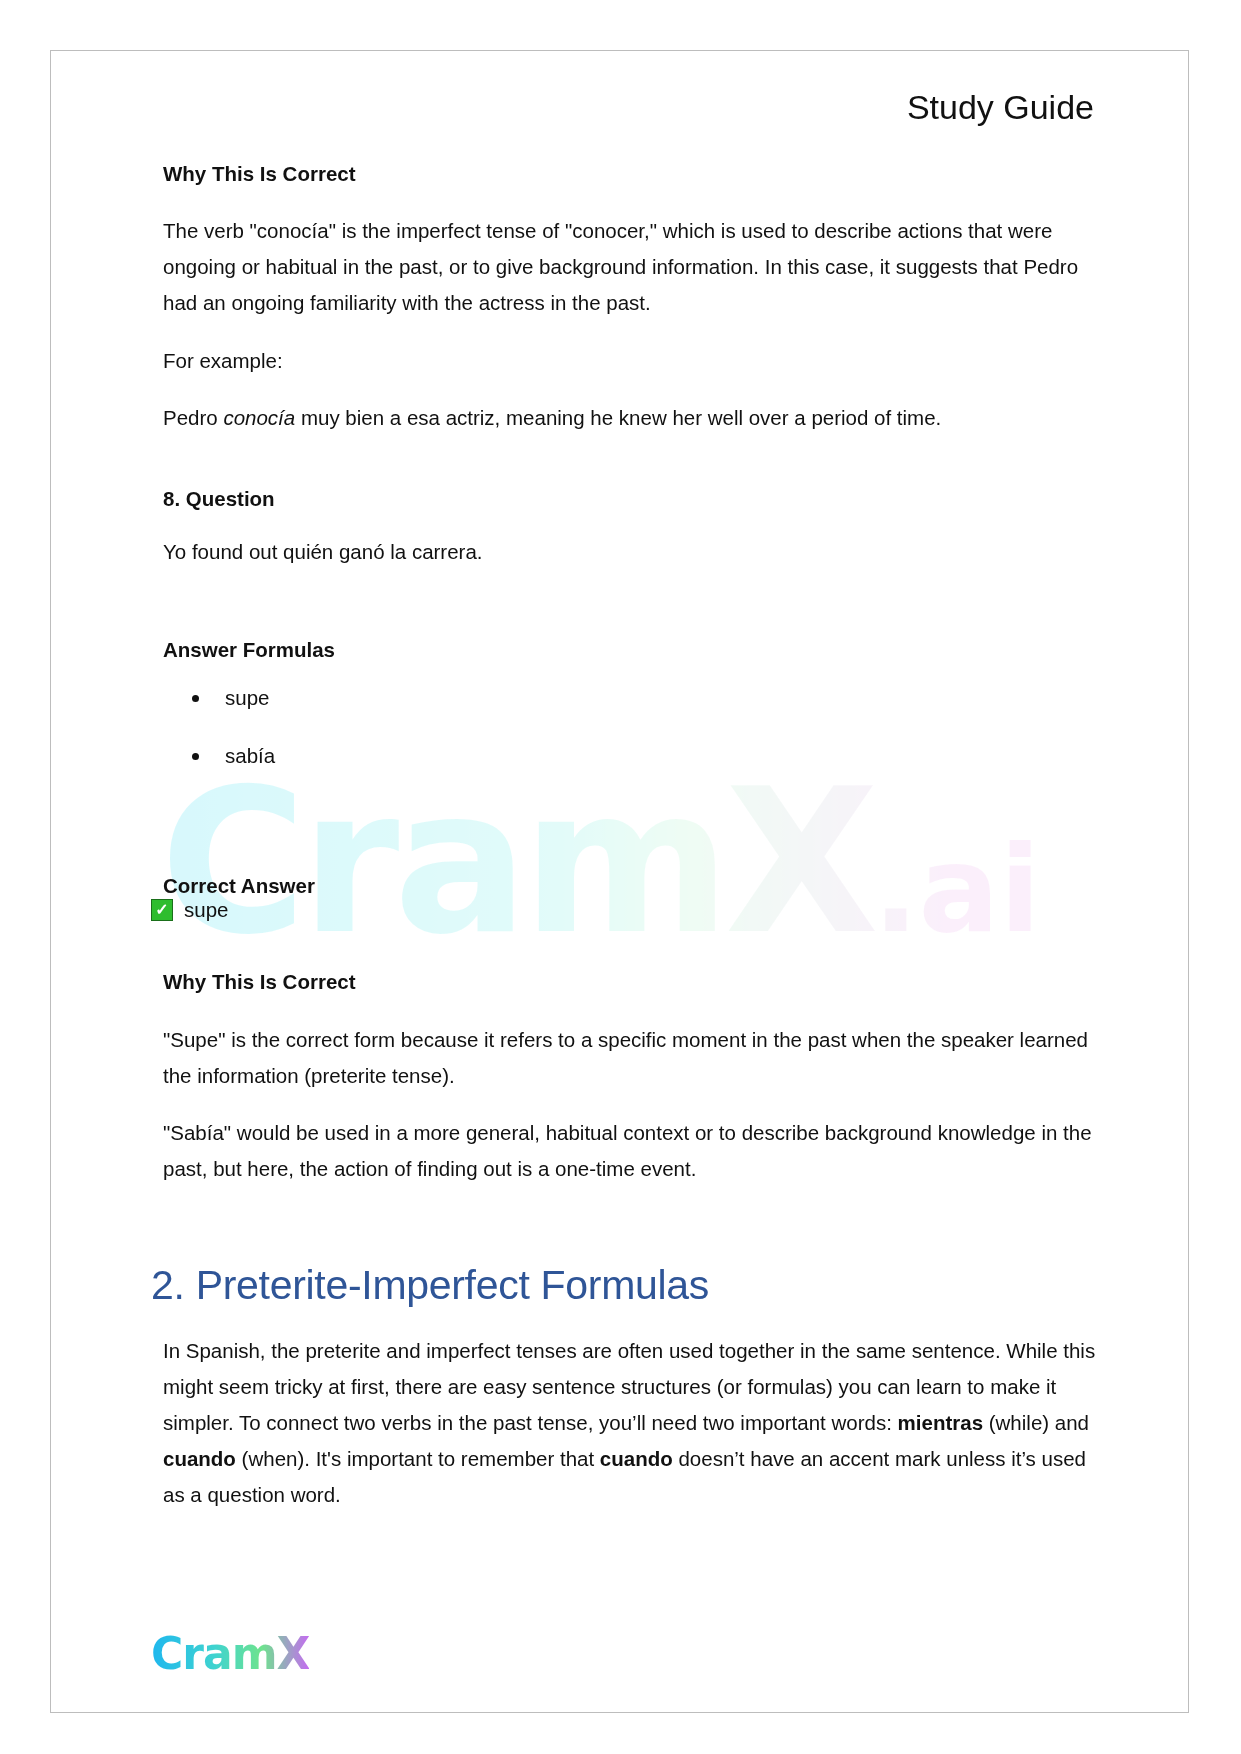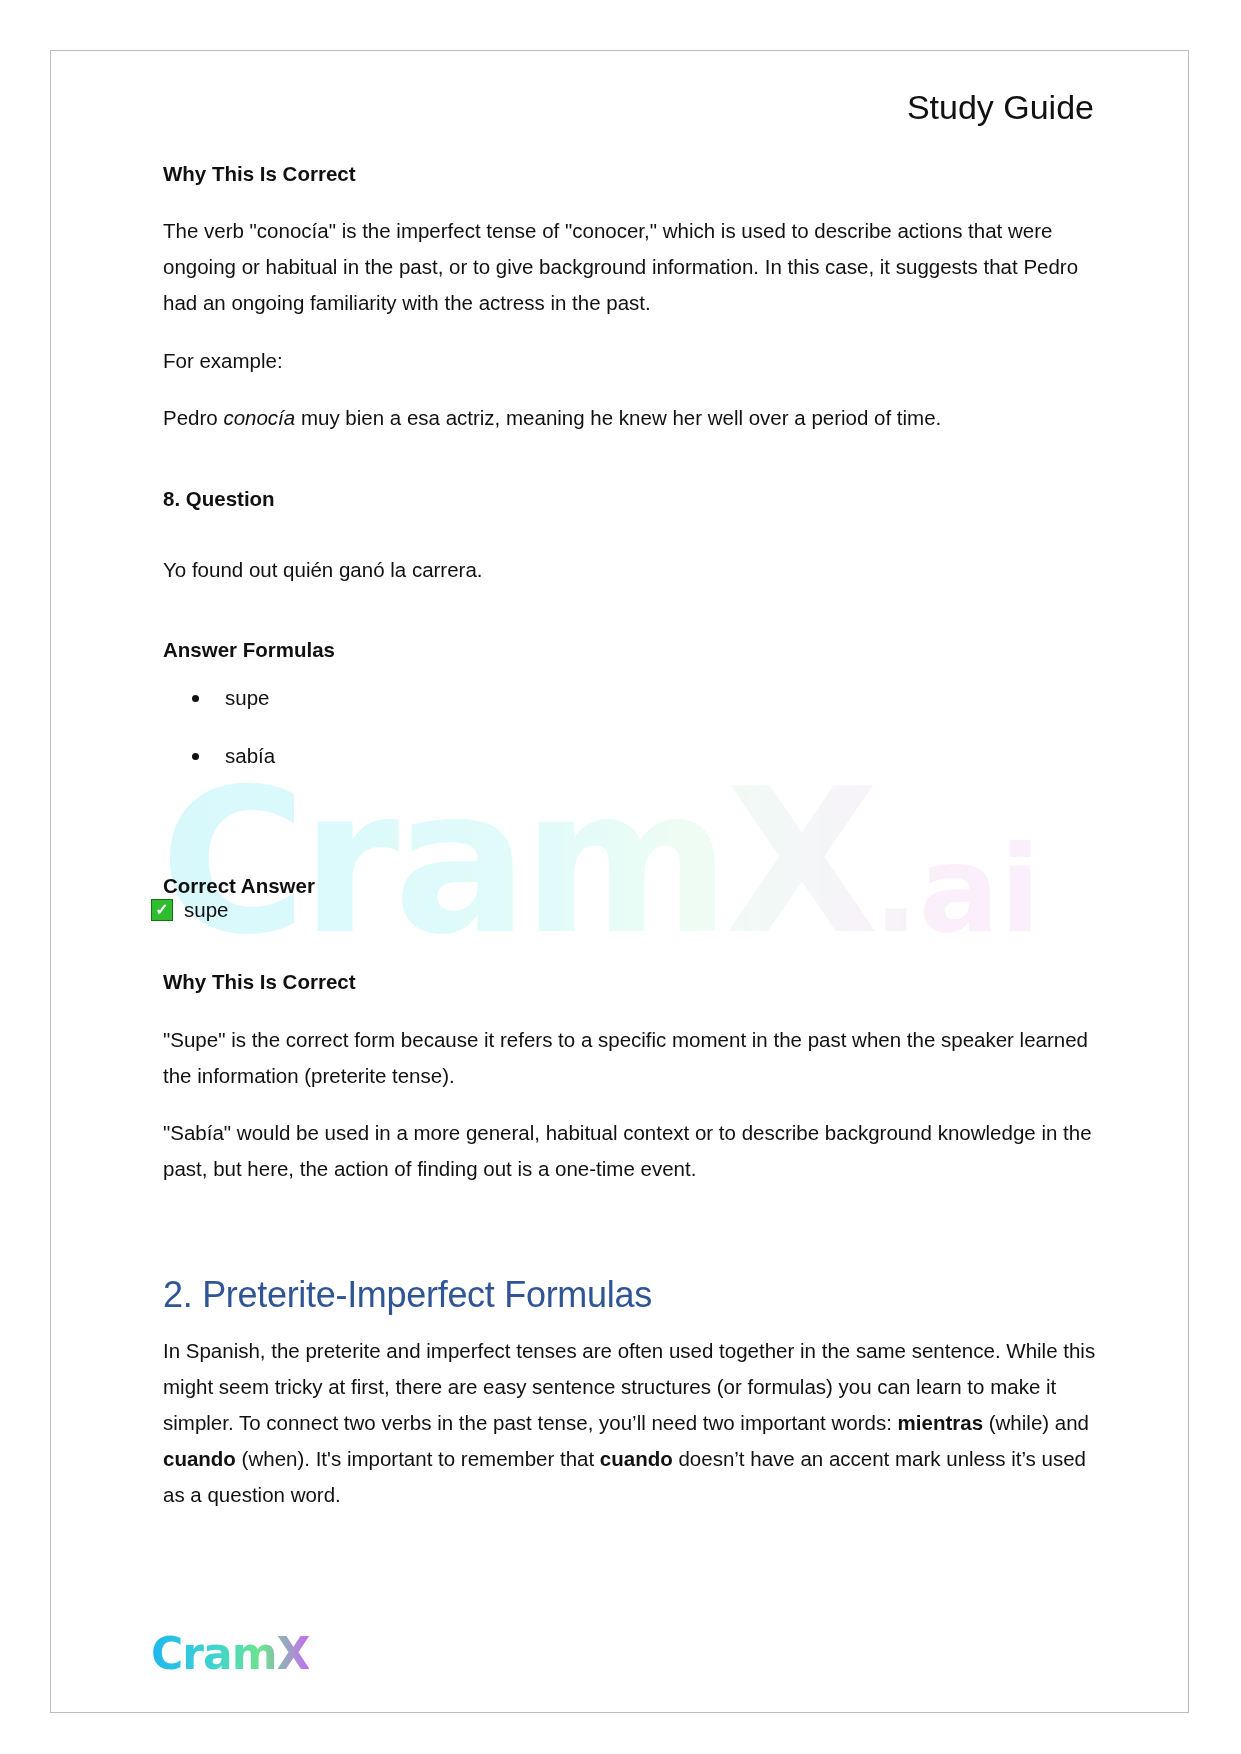--- a/index.html
+++ b/index.html
@@ -11,21 +11,21 @@
   .abs { position: absolute; left: 151px; margin: 12px; }
   .h-bold { font-size: 20.5px; font-weight: bold; }
   .body { font-size: 20.5px; line-height: 36px; width: 950px; }
   .bullet-list { position: absolute; left: 151px; margin: 0; padding: 0; list-style: none; font-size: 20.5px; }
   .bullet-list li { position: relative; padding-left: 74px; height: 58px; line-height: 24px; }
   .bullet-list li .dot { position: absolute; left: 41px; top: 9px; width: 7px; height: 7px; border-radius: 50%; background: #111; }
   .check-row { position: absolute; left: 151px; top: 898px; display: flex; align-items: center; font-size: 20.5px; }
   .check-box { width: 22px; height: 22px; background: #2ebd2e; border: 1.5px solid #1a6f1a; box-sizing: border-box;
                display: inline-flex; align-items: center; justify-content: center; color: #fff; font-size: 16px;
                font-weight: bold; margin-right: 11px; line-height: 1; }
-  .section-heading { position: absolute; left: 151px; top: 1262px; font-size: 36px; color: #2f5597; margin: 12px;
+  .section-heading { position: absolute; left: 151px; top: 1262px; font-size: 41px; color: #2f5597; margin: 0;
                      font-family: "Liberation Sans", sans-serif; font-weight: normal; letter-spacing: -0.3px; }
   .watermark { position: absolute; left: 160px; top: 762px; font-family: "DejaVu Sans", sans-serif; font-weight: bold;
                font-size: 200px; line-height: 1; letter-spacing: -6px; opacity: 0.22; pointer-events: none;
                background: linear-gradient(90deg, #4fe3f5 0%, #7ef0e8 45%, #b8f5d0 60%, #f0b8f0 90%);
                -webkit-background-clip: text; background-clip: text; color: transparent; }
   .watermark .ai { font-size: 120px; letter-spacing: 0; }
   .logo { position: absolute; left: 151px; top: 1628px; font-family: "DejaVu Sans", sans-serif; font-weight: bold;
           font-size: 44px; letter-spacing: -1px;
           background: linear-gradient(90deg, #1fb7ee 0%, #3fd3d0 40%, #6ee38e 70%, #c46cf0 100%);
           -webkit-background-clip: text; background-clip: text; color: transparent; }
@@ -40,21 +40,21 @@
 <div class="watermark"><span>CramX</span><span class="ai">.ai</span></div>
 
 <h1 class="doc-title">Study Guide</h1>
 
 <p class="abs h-bold" style="top:150px">Why This Is Correct</p>
 <p class="abs body" style="top:201px">The verb "conocía" is the imperfect tense of "conocer," which is used to describe actions that were ongoing or habitual in the past, or to give background information. In this case, it suggests that Pedro had an ongoing familiarity with the actress in the past.</p>
 <p class="abs body" style="top:331px">For example:</p>
 <p class="abs body" style="top:388px"><span>Pedro </span><i>conocía</i><span> muy bien a esa actriz, meaning he knew her well over a period of time.</span></p>
 
 <p class="abs h-bold" style="top:475px">8. Question</p>
-<p class="abs body" style="top:540px">Yo found out quién ganó la carrera.</p>
+<p class="abs body" style="top:522px">Yo found out quién ganó la carrera.</p>
 
 <p class="abs h-bold" style="top:626px">Answer Formulas</p>
 <ul class="bullet-list" style="top:686px">
   <li><span class="dot"></span><span>supe</span></li>
   <li><span class="dot"></span><span>sabía</span></li>
 </ul>
 
 <p class="abs h-bold" style="top:862px">Correct Answer</p>
 <div class="check-row">
   <span class="check-box">✓</span>

